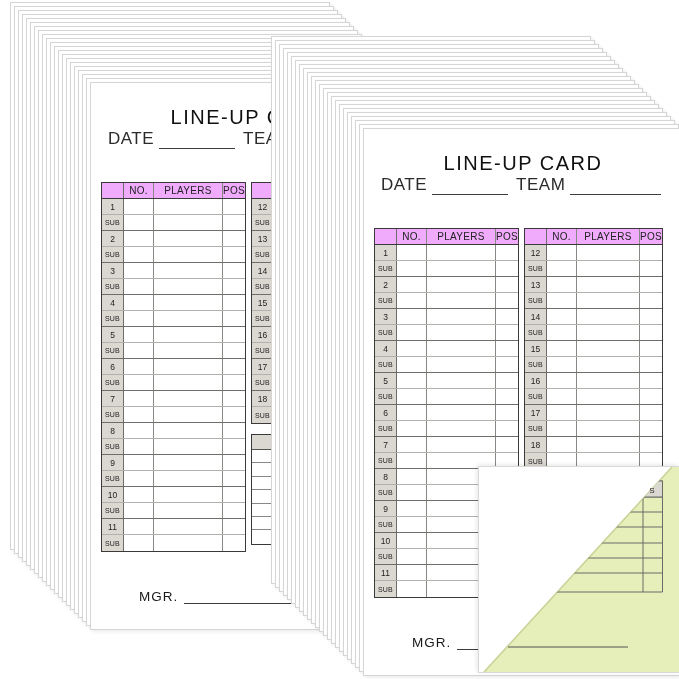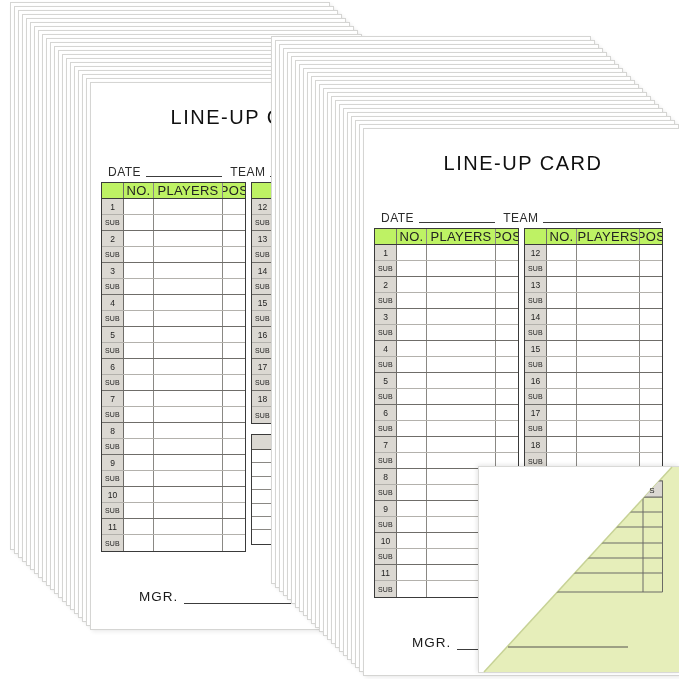--- a/index.html
+++ b/index.html
@@ -5,41 +5,41 @@
   html,body{margin:0;padding:0;background:#fff;}
   .scene{position:relative;width:679px;height:679px;background:#ffffff;overflow:hidden;
          font-family:"Liberation Sans",sans-serif;}
   
   .sheet{position:absolute;width:320px;height:548px;background:#fff;
          border:1px solid #d5d5d3;box-sizing:border-box;
          box-shadow:2px 2px 4px rgba(0,0,0,0.07);}
   
   .card-title{position:absolute;top:23px;left:0;right:0;text-align:center;
               font-size:20px;font-weight:500;letter-spacing:1.5px;color:#101010;}
-  .date-row{position:absolute;top:82px;left:17px;right:21px;height:14px;
-            display:flex;font-size:12px;letter-spacing:.5px;color:#2b2b2b;}
+  .date-row{position:absolute;top:52px;left:17px;right:21px;height:14px;
+            display:flex;align-items:flex-end;font-size:17px;letter-spacing:.5px;color:#2b2b2b;}
   .blank-line{border-bottom:1.3px solid #3c3c3c;height:11px;}
   .date-line{width:76px;margin-left:5px;margin-right:8px;}
   .team-line{flex:1;margin-left:5px;}
   .lineup-table{position:absolute;top:99px;border:1.4px solid #3a3a3a;box-sizing:border-box;background:#fff;}
   .t1{left:10px;width:145px;}
   .t2{left:160px;width:139px;}
   .t-extra{position:absolute;left:160px;width:139px;top:351px;
            border:1.2px solid #3a3a3a;box-sizing:border-box;background:#fff;}
   .trow{display:flex;height:16px;box-sizing:border-box;}
   .trow.header{border-bottom:1.3px solid #3a3a3a;}
   .trow.numrow{border-bottom:1px solid #b3b1ac;}
   .trow.subrow{border-bottom:1.1px solid #6f6d69;}
   .lineup-table .trow:last-child{border-bottom:none;}
   .cell{box-sizing:border-box;display:flex;align-items:center;justify-content:center;overflow:hidden;}
   .c0{width:22px;border-right:1px solid #6f6d69;}
   .c1{width:30px;border-right:1px solid #8a8884;}
   .c2{flex:1;border-right:1px solid #8a8884;}
   .c3{width:22px;}
-  .trow.header .cell{background:#bef264;font-size:13px;color:#222;letter-spacing:.3px;}
+  .trow.header .cell{background:#f0abfc;font-size:10px;color:#222;letter-spacing:.3px;}
   .shade{background:#dbd8d2;}
   .numlab{font-size:8.5px;color:#1e1e1e;}
   .sublab{font-size:7px;color:#1e1e1e;letter-spacing:.2px;}
   .xrow{display:flex;height:13.4px;box-sizing:border-box;border-bottom:1px solid #8a8884;}
   .xrow.xheader{height:15px;border-bottom:1.1px solid #55534f;}
   .t-extra .xrow:last-child{border-bottom:none;}
   .mgr-row{position:absolute;top:506px;left:48px;display:flex;align-items:flex-end;
            font-size:13.5px;letter-spacing:1px;color:#1a1a1a;}
   .mgr-line{width:112px;height:10px;border-bottom:1.3px solid #3c3c3c;margin-left:6px;}
   .overlay{position:absolute;left:478px;top:466px;width:201px;height:207px;

